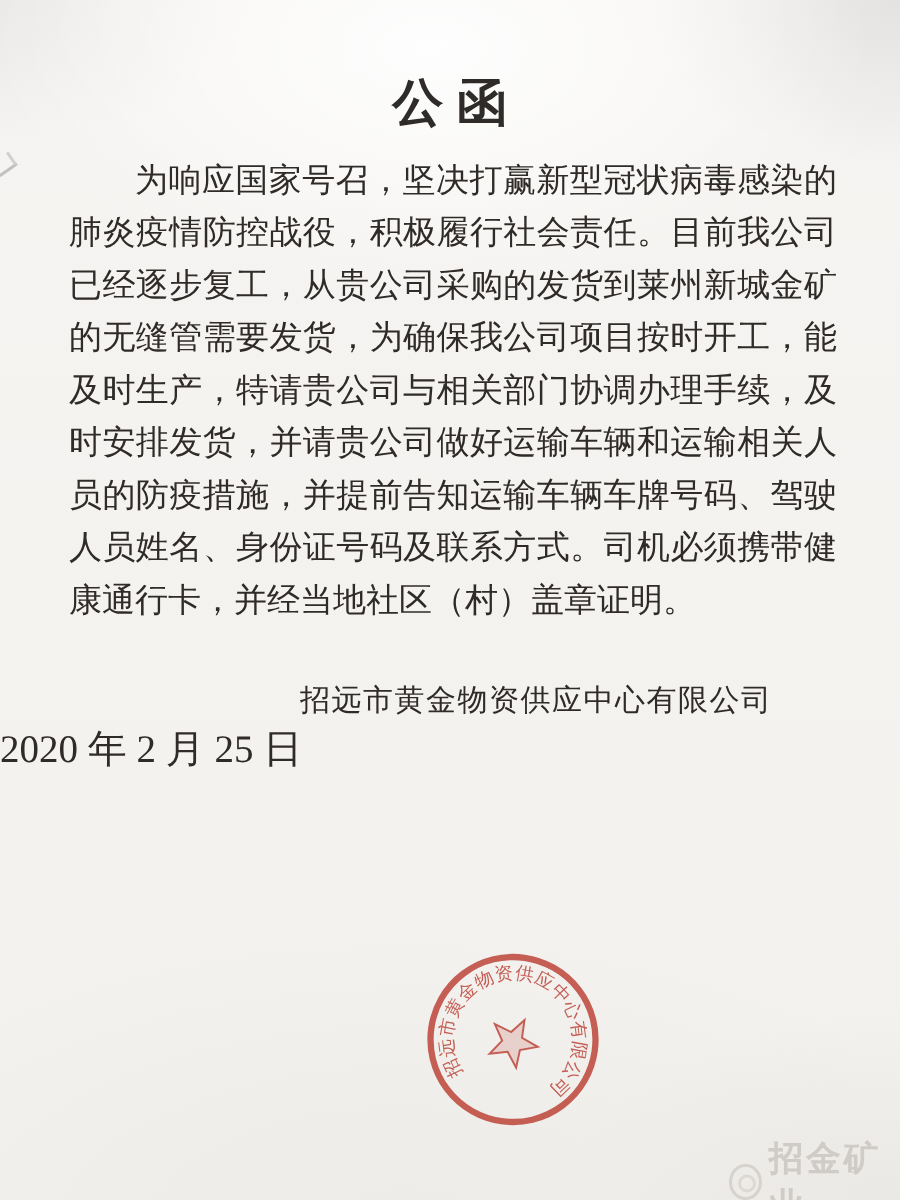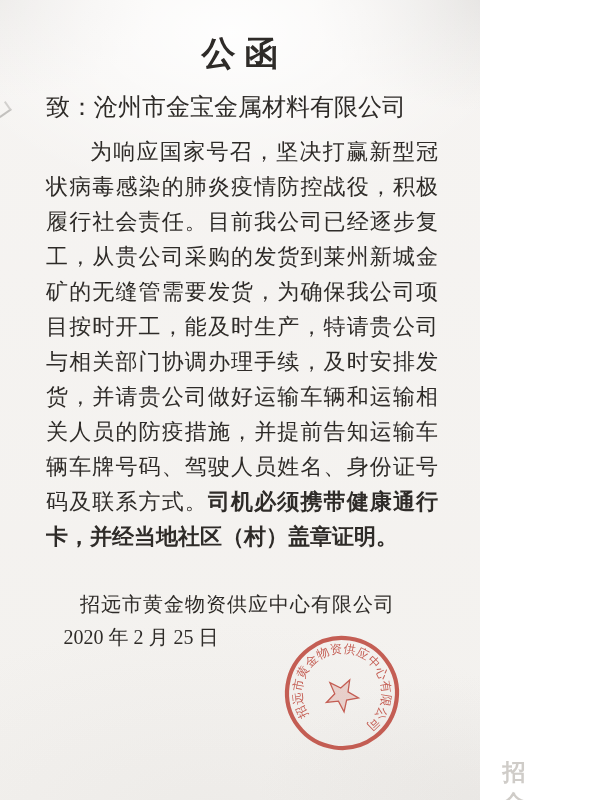--- a/index.html
+++ b/index.html
@@ -2,23 +2,23 @@
 <html><head>
 <meta charset="utf-8">
 <style>
   html, body { margin: 0; padding: 0; }
   body {
     width: 600px; height: 800px; overflow: hidden;
     font-family: "Liberation Serif", "DejaVu Serif", serif;
   }
   .page {
     position: relative;
-    width: 480px; height: 800px;
+    width: 600px; height: 800px;
     box-sizing: border-box;
-    padding-top: 32px;
+    padding-top: 48px;
     color: #2e2b28;
     background:
       radial-gradient(ellipse 420px 240px at 48% 4%, rgba(255,255,255,0.9) 0%, rgba(255,255,255,0) 70%),
       radial-gradient(ellipse 260px 170px at 100% 0%, rgba(188,186,184,0.30), rgba(188,186,184,0) 65%),
       radial-gradient(ellipse 240px 150px at 0% 0%, rgba(198,196,194,0.22), rgba(198,196,194,0) 65%),
       radial-gradient(ellipse 320px 180px at 100% 100%, rgba(200,197,194,0.18), rgba(200,197,194,0) 70%),
       radial-gradient(ellipse 520px 260px at 45% 102%, rgba(205,202,199,0.15), rgba(205,202,199,0) 75%),
       linear-gradient(#f6f4f2, #f3f1ee);
   }
   .edge-tick {
@@ -44,34 +44,34 @@
     font-size: 24px;
     line-height: 34px;
   }
   .doc-body {
     margin: 10px 42px 0 46px;
     font-size: 22px;
     line-height: 35px;
     text-align: justify;
   }
   .doc-body p { margin: 0; text-indent: 2em; }
-  .doc-body .em-run { font-weight: 700; }
+  .doc-body .em-run { font-weight: 400; }
   .signature {
     margin-top: 36px;
     padding-right: 85px;
     text-align: right;
     font-size: 20px;
     line-height: 28px;
     letter-spacing: 1px;
   }
   .sign-date {
     margin-top: 6px;
     padding-right: 198px;
-    text-align: center;
-    font-size: 20px;
+    text-align: left;
+    font-size: 26px;
     line-height: 26px;
   }
   .stamp {
     position: absolute;
     left: 282px; top: 633px;
     width: 120px; height: 120px;
   }
   .watermark {
     position: absolute;
     left: 486px; top: 757px;
@@ -100,21 +100,20 @@
 </style>
 </head>
 <body>
 
 <div class="page">
 
   <div class="edge-tick"></div>
 
   <h1 class="title">公函</h1>
 
-  <div class="salutation">致：沧州市金宝金属材料有限公司</div>
 
   <div class="doc-body">
     <p><span>为响应国家号召，坚决打赢新型冠状病毒感染的肺炎疫情防控战役，积极履行社会责任。目前我公司已经逐步复工，从贵公司采购的发货到莱州新城金矿的无缝管需要发货，为确保我公司项目按时开工，能及时生产，特请贵公司与相关部门协调办理手续，及时安排发货，并请贵公司做好运输车辆和运输相关人员的防疫措施，并提前告知运输车辆车牌号码、驾驶人员姓名、身份证号码及联系方式。</span><span class="em-run">司机必须携带健康通行卡，并经当地社区（村）盖章证明。</span></p>
   </div>
 
   <div class="signature">招远市黄金物资供应中心有限公司</div>
 
   <div class="sign-date">2020 年 2 月 25 日</div>
 
   <svg class="stamp" viewBox="0 0 120 120" xmlns="http://www.w3.org/2000/svg">

